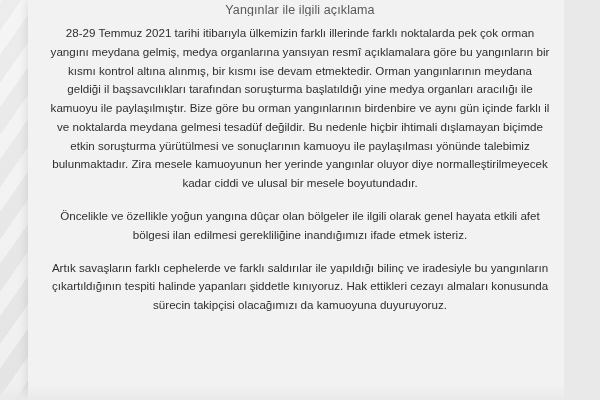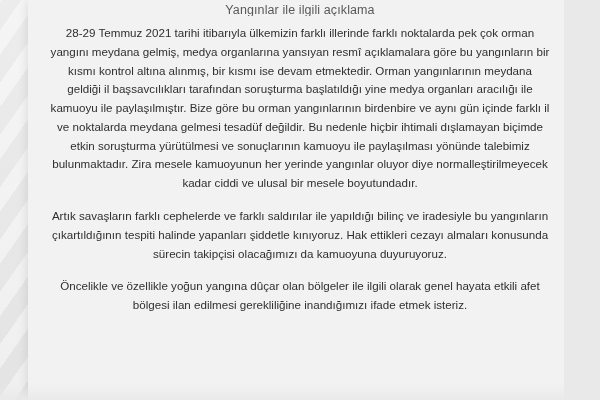--- a/index.html
+++ b/index.html
@@ -108,23 +108,23 @@
   <div class="edge-left"></div>
   <div class="edge-right"></div>
 
   <div id="card">
     <div id="card-inner">
 
       <div class="doc-title">Yangınlar ile ilgili açıklama</div>
 
       <p class="para para-justified">28-29 Temmuz 2021 tarihi itibarıyla ülkemizin farklı illerinde farklı noktalarda pek çok orman yangını meydana gelmiş, medya organlarına yansıyan resmî açıklamalara göre bu yangınların bir kısmı kontrol altına alınmış, bir kısmı ise devam etmektedir. Orman yangınlarının meydana geldiği il başsavcılıkları tarafından soruşturma başlatıldığı yine medya organları aracılığı ile kamuoyu ile paylaşılmıştır. Bize göre bu orman yangınlarının birdenbire ve aynı gün içinde farklı il ve noktalarda meydana gelmesi tesadüf değildir. Bu nedenle hiçbir ihtimali dışlamayan biçimde etkin soruşturma yürütülmesi ve sonuçlarının kamuoyu ile paylaşılması yönünde talebimiz bulunmaktadır. Zira mesele kamuoyunun her yerinde yangınlar oluyor diye normalleştirilmeyecek kadar ciddi ve ulusal bir mesele boyutundadır.</p>
 
+      <p class="para para-justified">Öncelikle ve özellikle yoğun yangına dûçar olan bölgeler ile ilgili olarak genel hayata etkili afet bölgesi ilan edilmesi gerekliliğine inandığımızı ifade etmek isteriz.</p>
+
       <p class="para para-justified">Artık savaşların farklı cephelerde ve farklı saldırılar ile yapıldığı bilinç ve iradesiyle bu yangınların çıkartıldığının tespiti halinde yapanları şiddetle kınıyoruz. Hak ettikleri cezayı almaları konusunda sürecin takipçisi olacağımızı da kamuoyuna duyuruyoruz.</p>
-
-      <p class="para para-justified">Öncelikle ve özellikle yoğun yangına dûçar olan bölgeler ile ilgili olarak genel hayata etkili afet bölgesi ilan edilmesi gerekliliğine inandığımızı ifade etmek isteriz.</p>
 
 
     </div>
   </div>
 
   <div id="fade-bottom"></div>
 
 </div>
 
 </body></html>

